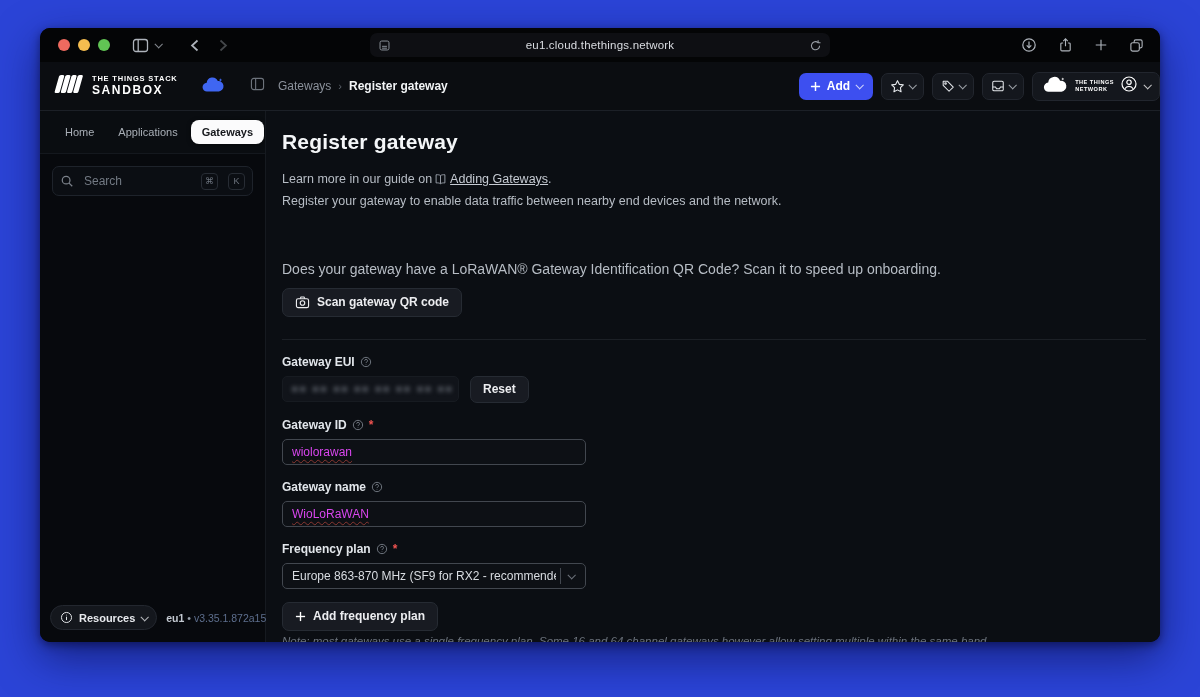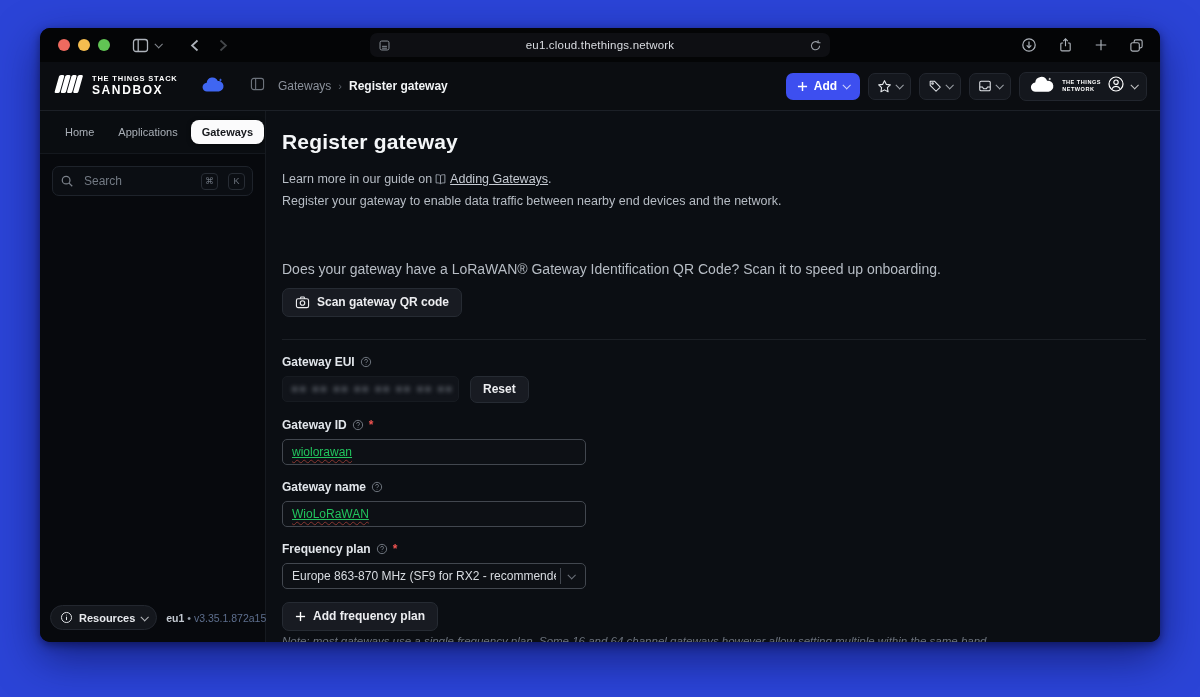--- a/index.html
+++ b/index.html
@@ -39,21 +39,21 @@
   .brand { width:226px; flex:none; display:flex; align-items:center; padding-left:13px; gap:9px; }
   .brand-text { line-height:1.25; }
   .brand-text .l1 { font-size:7.5px; font-weight:bold; letter-spacing:.8px; color:#fff; white-space:nowrap; }
   .brand-text .l2 { font-size:12px; font-weight:bold; letter-spacing:1.6px; color:#fff; }
   .brand .cloud-blue { margin-left:14px; color:#3f66f2; }
   .brand .panel { margin-left:16px; color:#6d737c; }
   .breadcrumb { display:flex; align-items:center; gap:7px; margin-left:12px; font-size:12px; }
   .crumb-parent { color:#8b919b; }
   .crumb-sep { color:#5d636c; font-size:11px; }
   .crumb-current { color:#f2f4f6; font-weight:bold; }
-  .header-actions { margin-left:auto; display:flex; align-items:center; gap:8px; padding-right:13px; }
+  .header-actions { margin-left:auto; display:flex; align-items:center; gap:8px; }
   .btn-add { display:flex; align-items:center; gap:6px; height:27px; padding:0 11px; background:#3d4ff0; border-radius:7px; color:#fff; font-size:12px; font-weight:bold; cursor:pointer; }
   .btn-mini { display:flex; align-items:center; gap:4px; height:27px; padding:0 8px; background:#14171d; border:1px solid #22262e; border-radius:7px; color:#c8cdd4; cursor:pointer; }
   .chev { width:6px; height:6px; border-right:1.4px solid currentColor; border-bottom:1.4px solid currentColor; transform:rotate(45deg) translateY(-1px); opacity:.75; }
   .btn-account { display:flex; align-items:center; gap:6px; height:29px; padding:0 9px; background:#14171d; border:1px solid #22262e; border-radius:7px; color:#fff; cursor:pointer; }
   .ttn-text { line-height:1.2; }
   .ttn-text div { font-size:5.6px; font-weight:bold; letter-spacing:.5px; color:#fff; white-space:nowrap; }
 
   
   .app-body { flex:1; display:flex; min-height:0; }
   .sidebar { width:226px; flex:none; background:#07090d; border-right:1px solid #161a20; display:flex; flex-direction:column; }
@@ -84,21 +84,21 @@
   .qr-block .btn-dark { margin-top:11px; }
   .rule { border:none; border-top:1px solid #1c2026; margin:22px 0 10px 0; }
 
   .field-label { display:flex; align-items:center; gap:5px; font-size:12px; font-weight:bold; color:#e2e6eb; margin:15px 0 7px; }
   .help-ic { color:#777e88; display:inline-flex; }
   .req { color:#ef5350; font-weight:bold; }
   .eui-row { display:flex; align-items:center; gap:11px; }
   .input-eui { width:177px; height:26px; background:#11141a; border:1px solid #171b21; border-radius:5px; display:flex; align-items:center; padding:0 9px; }
   .masked { font-size:9px; font-weight:bold; letter-spacing:2.5px; color:#9aa1ac; filter:blur(2.4px); white-space:nowrap; }
   .btn-reset { height:27px; }
-  .input-text { width:304px; height:26px; background:#0d1015; border:1px solid #42474f; border-radius:5px; display:flex; align-items:center; padding:0 9px; font-size:12px; color:#22c55e; cursor:text;text-decoration:underline; }
+  .input-text { width:304px; height:26px; background:#0d1015; border:1px solid #42474f; border-radius:5px; display:flex; align-items:center; padding:0 9px; font-size:12px; color:#d946ef; cursor:text; }
   .squiggle { text-decoration:underline; text-decoration-style:wavy; text-decoration-color:rgba(224,82,70,.55); text-decoration-thickness:1px; text-underline-offset:3px; }
   .select { width:304px; height:26px; background:#0d1015; border:1px solid #42474f; border-radius:5px; display:flex; align-items:center; padding:0 0 0 9px; font-size:12px; color:#d8dce1; cursor:pointer; }
   .select .sel-text { flex:1; white-space:nowrap; overflow:hidden; }
   .sel-div { width:1px; height:16px; background:#42474f; margin:0 7px 0 4px; }
   .select .chev { margin-right:11px; color:#8b919b; }
   .btn-addfreq { margin-top:13px; }
   .plus-ic { display:inline-flex; color:#fff; }
   .note { margin-top:4px; font-size:11.5px; color:#6c737d; white-space:nowrap;font-style:italic; }
 </style>
 </head>

